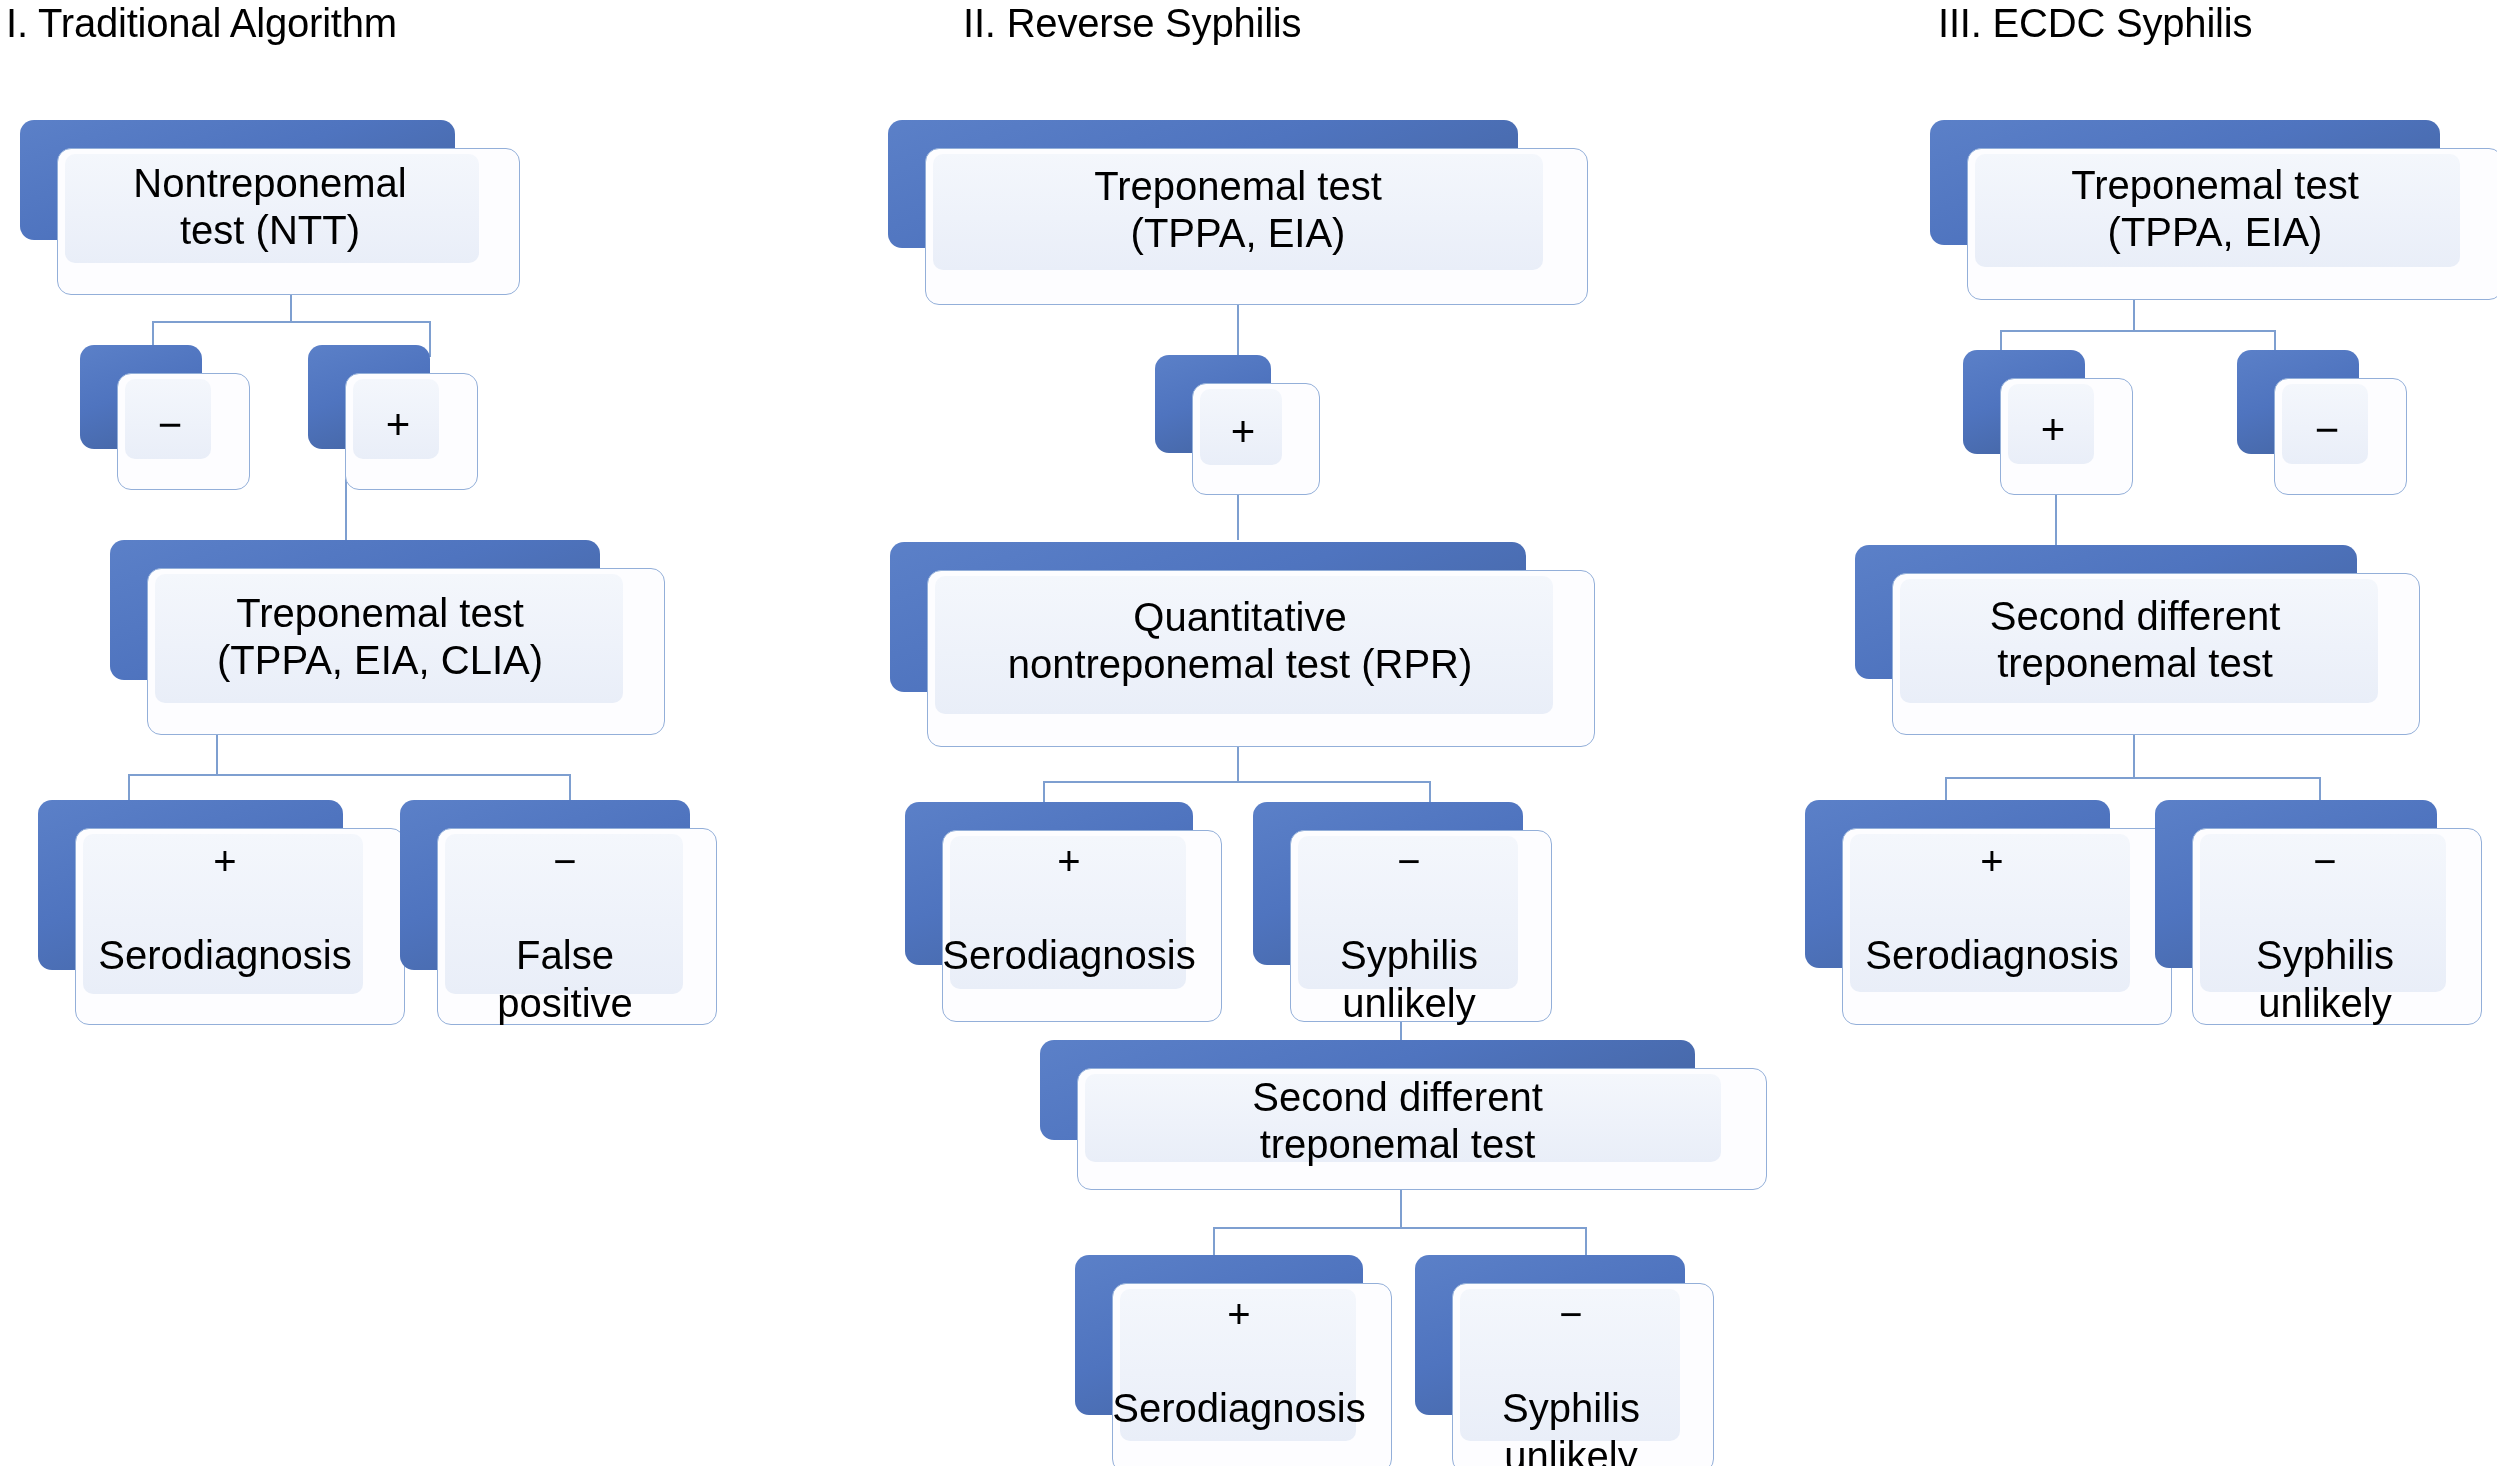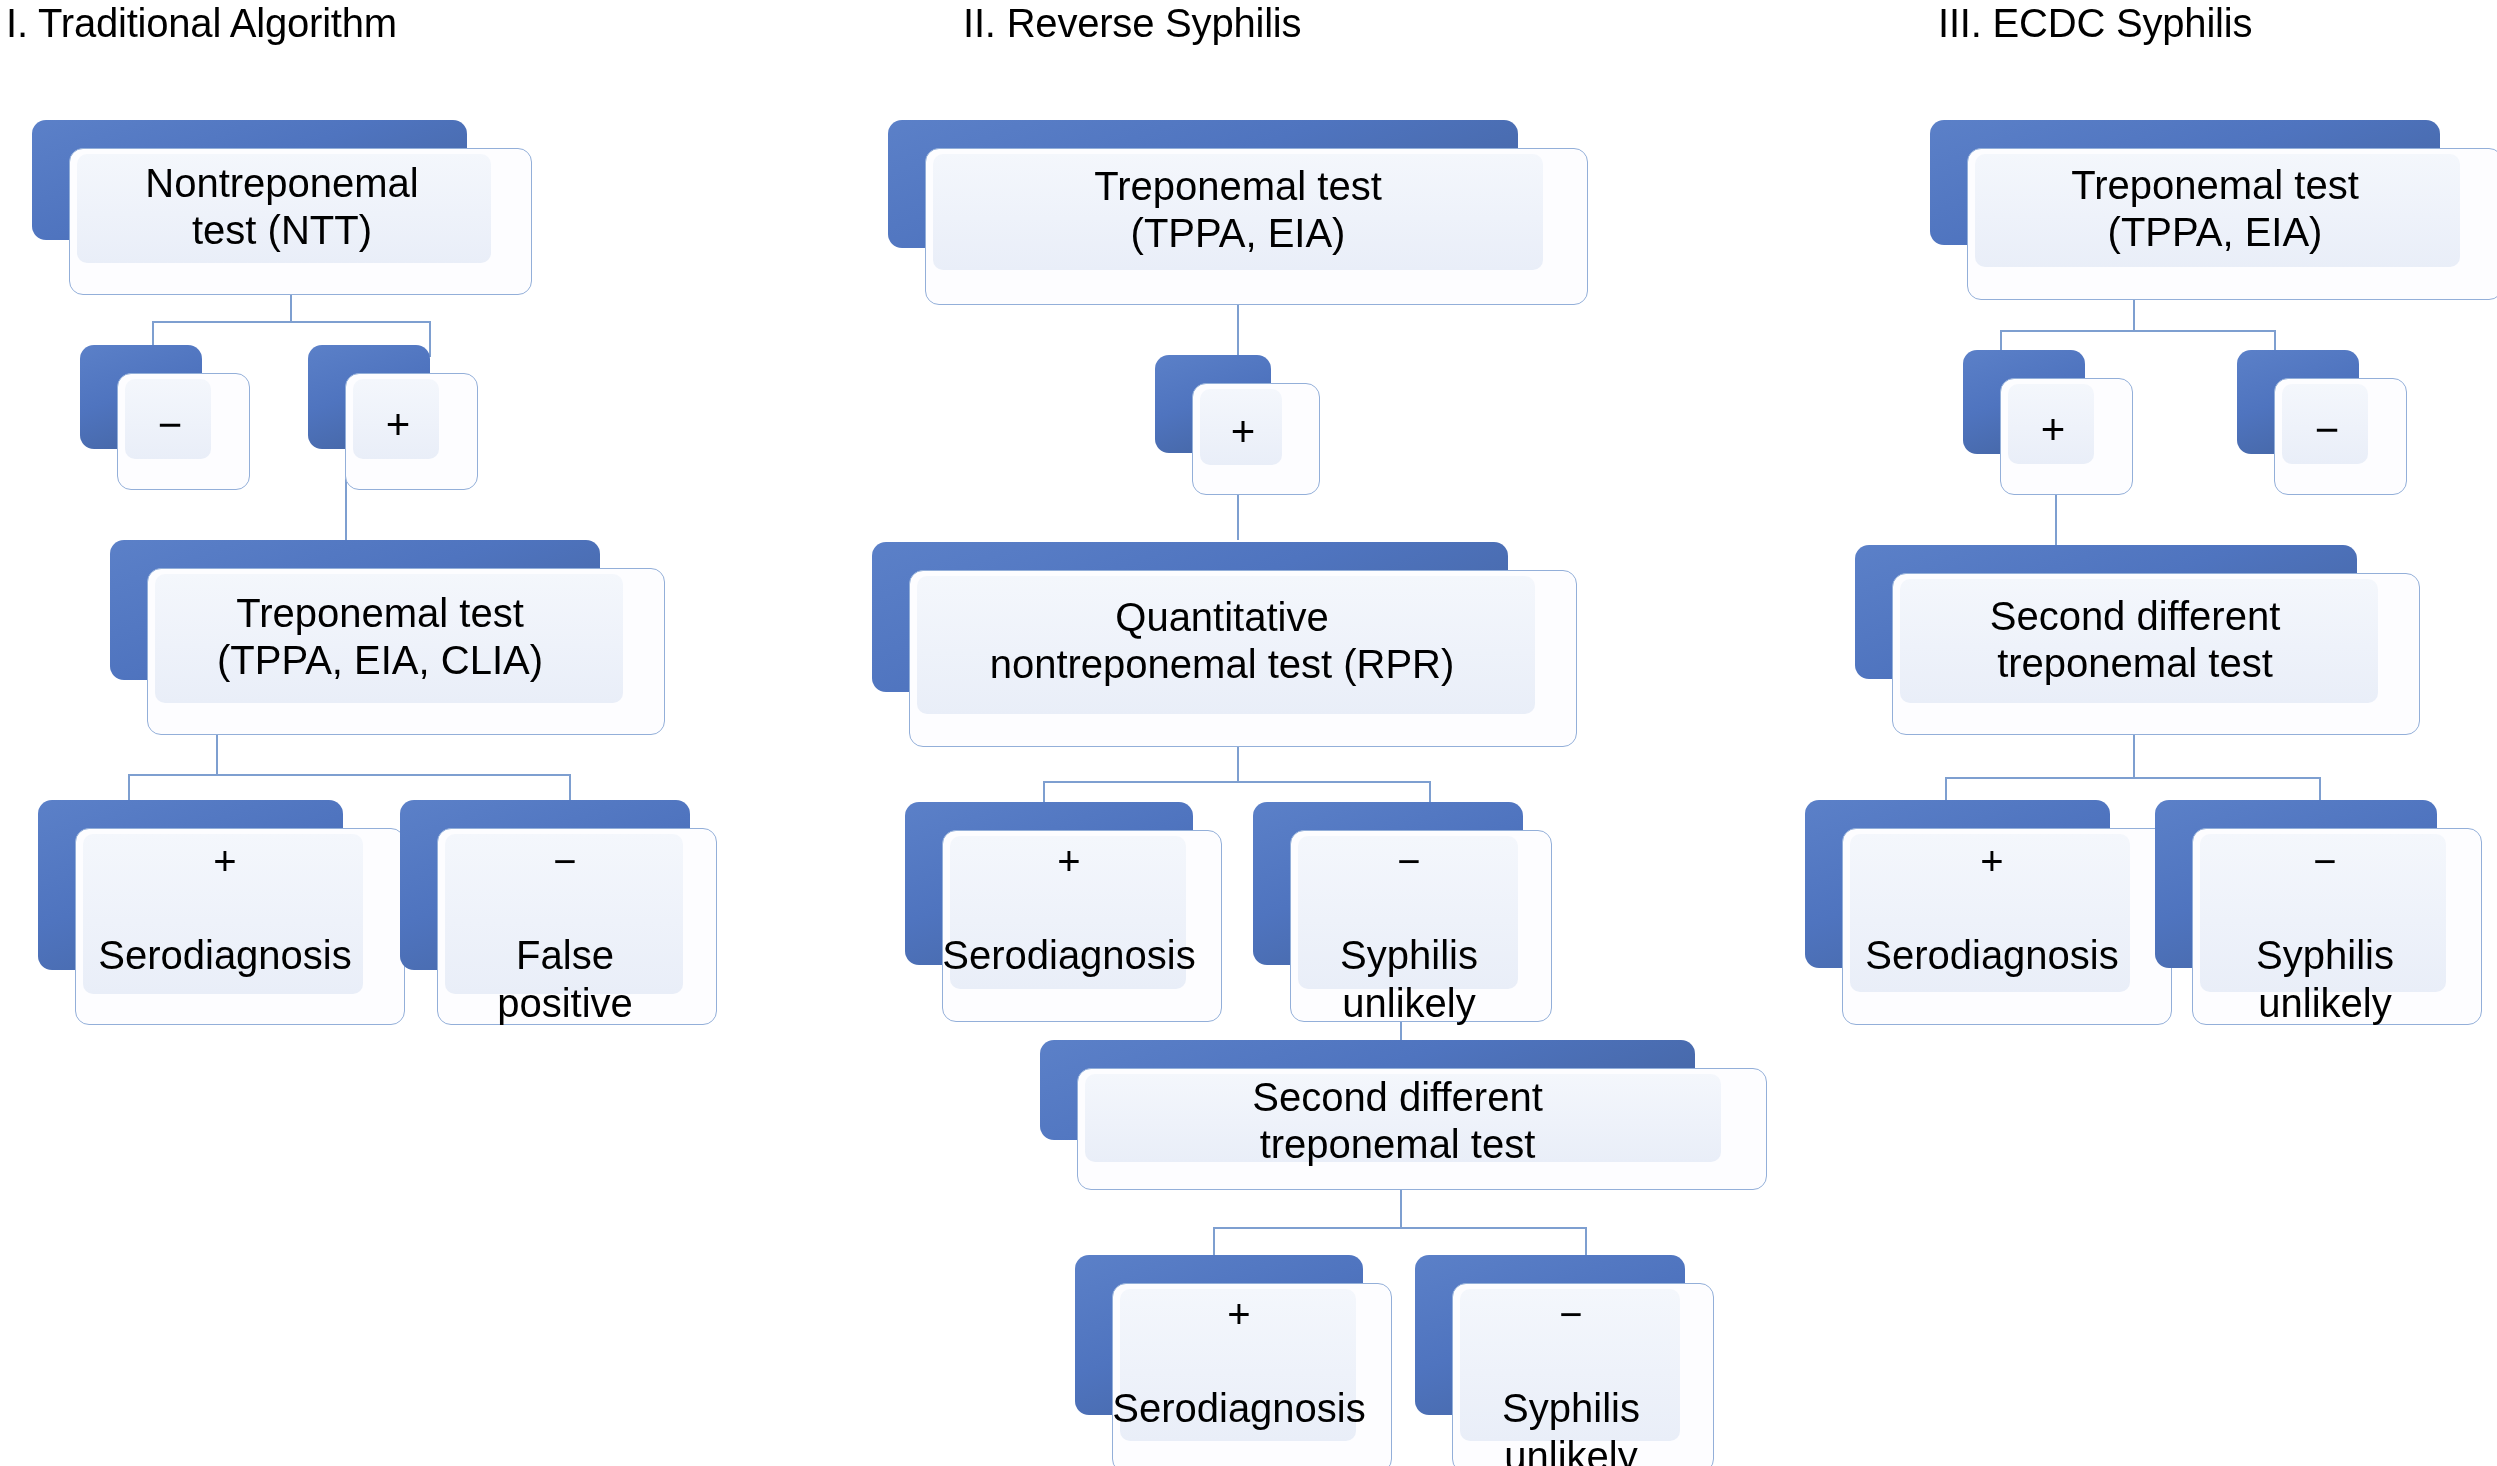--- a/index.html
+++ b/index.html
@@ -94,21 +94,21 @@
   <div class="line v" style="left:290px; top:292px; height:30px;"></div>
   <div class="line h" style="left:152px; top:321px; width:278px;"></div>
   <div class="line v" style="left:152px; top:321px; height:36px;"></div>
   <div class="line v" style="left:429px; top:321px; height:36px;"></div>
   <div class="line v" style="left:345px; top:430px; height:110px;"></div>
   <div class="line v" style="left:216px; top:727px; height:48px;"></div>
   <div class="line h" style="left:128px; top:774px; width:442px;"></div>
   <div class="line v" style="left:128px; top:774px; height:34px;"></div>
   <div class="line v" style="left:569px; top:774px; height:34px;"></div>
 
-  <div class="node" style="left:32px; top:120px; width:500px; height:175px;">
+  <div class="node" style="left:20px; top:120px; width:500px; height:175px;">
     <div class="plate" style="width:435px; height:120px;"></div>
     <div class="card" style="left:37px; top:28px; width:463px; height:147px;"></div>
     <div class="panel" style="left:45px; top:34px; width:414px; height:109px;"></div>
     <div class="label" style="top:40px;">Nontreponemal
 test (NTT)</div>
   </div>
 
   <div class="node sign" style="left:80px; top:345px; width:180px; height:145px;">
     <div class="plate" style="width:122px; height:104px;"></div>
     <div class="card" style="left:37px; top:28px; width:133px; height:117px;"></div>
@@ -172,21 +172,21 @@
 (TPPA, EIA)</div>
   </div>
 
   <div class="node sign" style="left:1155px; top:355px; width:180px; height:140px;">
     <div class="plate" style="width:116px; height:98px;"></div>
     <div class="card" style="left:37px; top:28px; width:128px; height:112px;"></div>
     <div class="panel" style="left:45px; top:34px; width:82px; height:76px;"></div>
     <div class="label" style="top:52px; left:38px; width:100px;">+</div>
   </div>
 
-  <div class="node" style="left:872px; top:542px; width:700px; height:243px;">
+  <div class="node" style="left:890px; top:542px; width:700px; height:243px;">
     <div class="plate" style="width:636px; height:150px;"></div>
     <div class="card" style="left:37px; top:28px; width:668px; height:177px;"></div>
     <div class="panel" style="left:45px; top:34px; width:618px; height:138px;"></div>
     <div class="label" style="top:52px;">Quantitative
 nontreponemal test (RPR)</div>
   </div>
 
   <div class="node" style="left:905px; top:802px; width:345px; height:220px;">
     <div class="plate" style="width:288px; height:163px;"></div>
     <div class="card" style="left:37px; top:28px; width:280px; height:192px;"></div>

